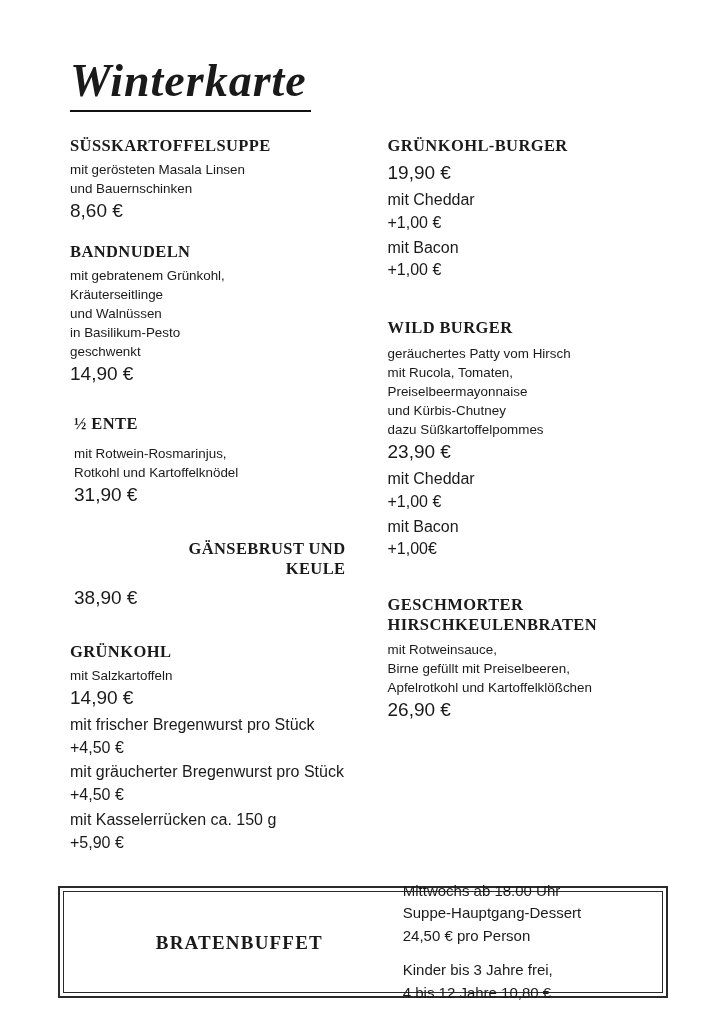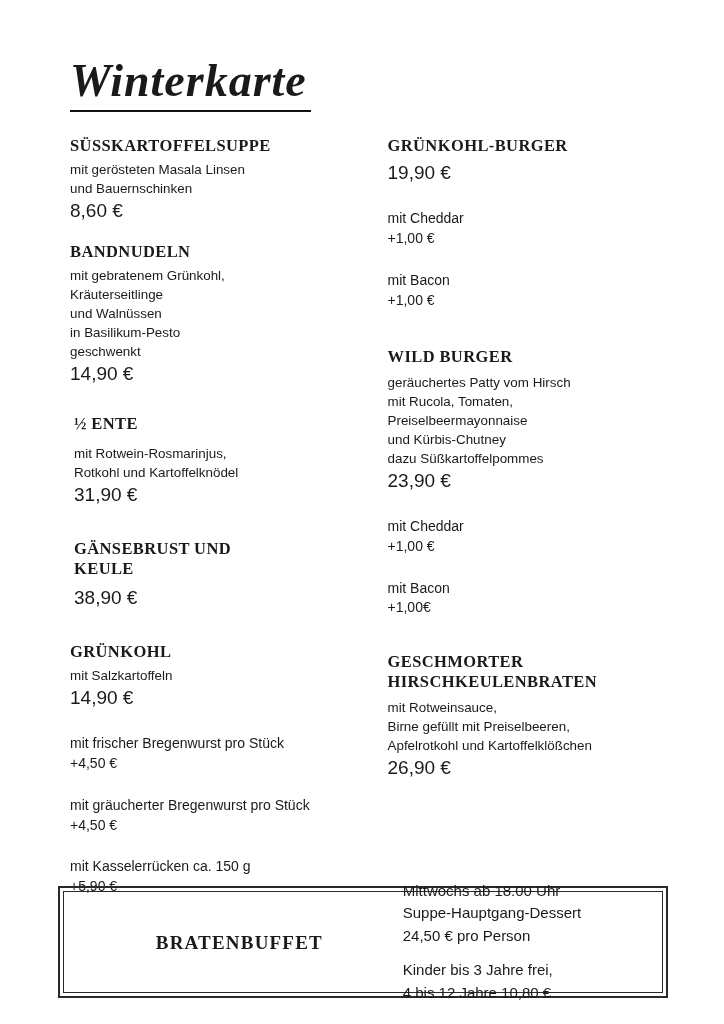--- a/index.html
+++ b/index.html
@@ -64,22 +64,22 @@
   .dish-desc {
     font-size: 13.4px;
     line-height: 1.42;
     white-space: pre-line;
   }
   .dish-price {
     font-size: 19px;
     line-height: 1.42;
   }
   .addon {
-    margin-top: 22px;
-    font-size: 14px;
+    margin-top: 2px;
+    font-size: 16px;
     line-height: 1.42;
   }
   .addon .addon-label { display: block; }
   .addon .addon-price { display: block; }
 
   .indent { padding-left: 4px; }
 
   
   .footer {
     position: absolute;
@@ -159,21 +159,21 @@
       </div>
 
       <div class="dish indent" style="margin-top:26px;">
         <div class="dish-name" style="margin-bottom:9px;">½ ENTE</div>
         <div class="dish-desc">mit Rotwein-Rosmarinjus,
 Rotkohl und Kartoffelknödel</div>
         <div class="dish-price">31,90 €</div>
       </div>
 
       <div class="dish indent" style="margin-top:30px;">
-        <div class="dish-name" style="white-space:pre-line; margin-bottom:6px;">GÄNSEBRUST UND
+        <div class="dish-name" style="white-space:pre-line; margin-bottom:6px;text-align:right;">GÄNSEBRUST UND
 KEULE</div>
         <div class="dish-price">38,90 €</div>
       </div>
 
       <div class="dish" style="margin-top:30px;">
         <div class="dish-name">GRÜNKOHL</div>
         <div class="dish-desc">mit Salzkartoffeln</div>
         <div class="dish-price">14,90 €</div>
         <div class="addon">
           <span class="addon-label">mit frischer Bregenwurst pro Stück</span>

